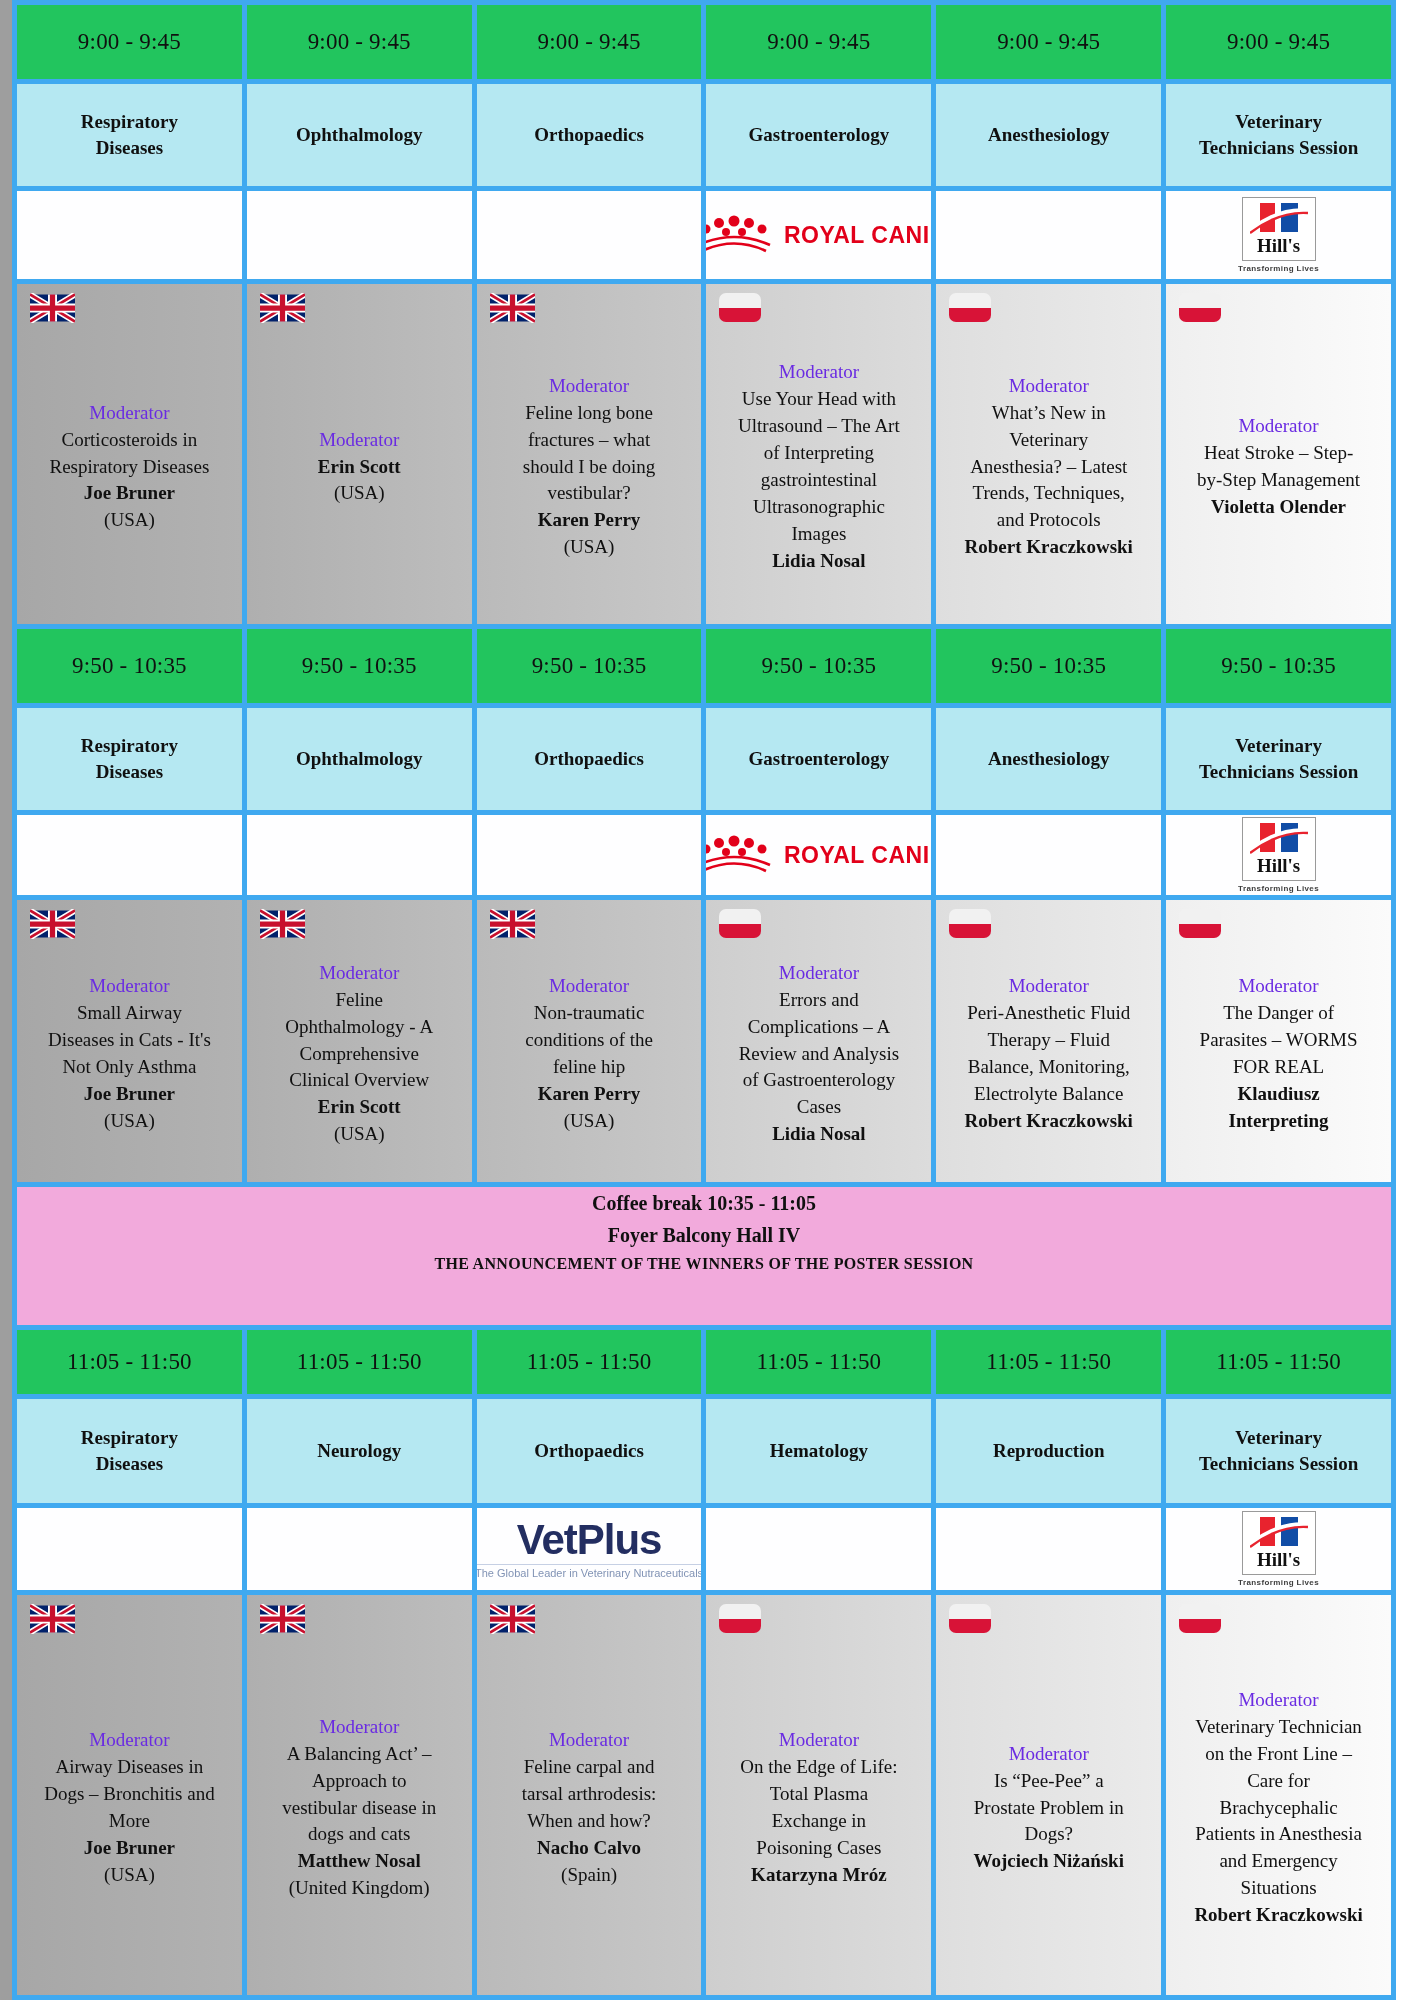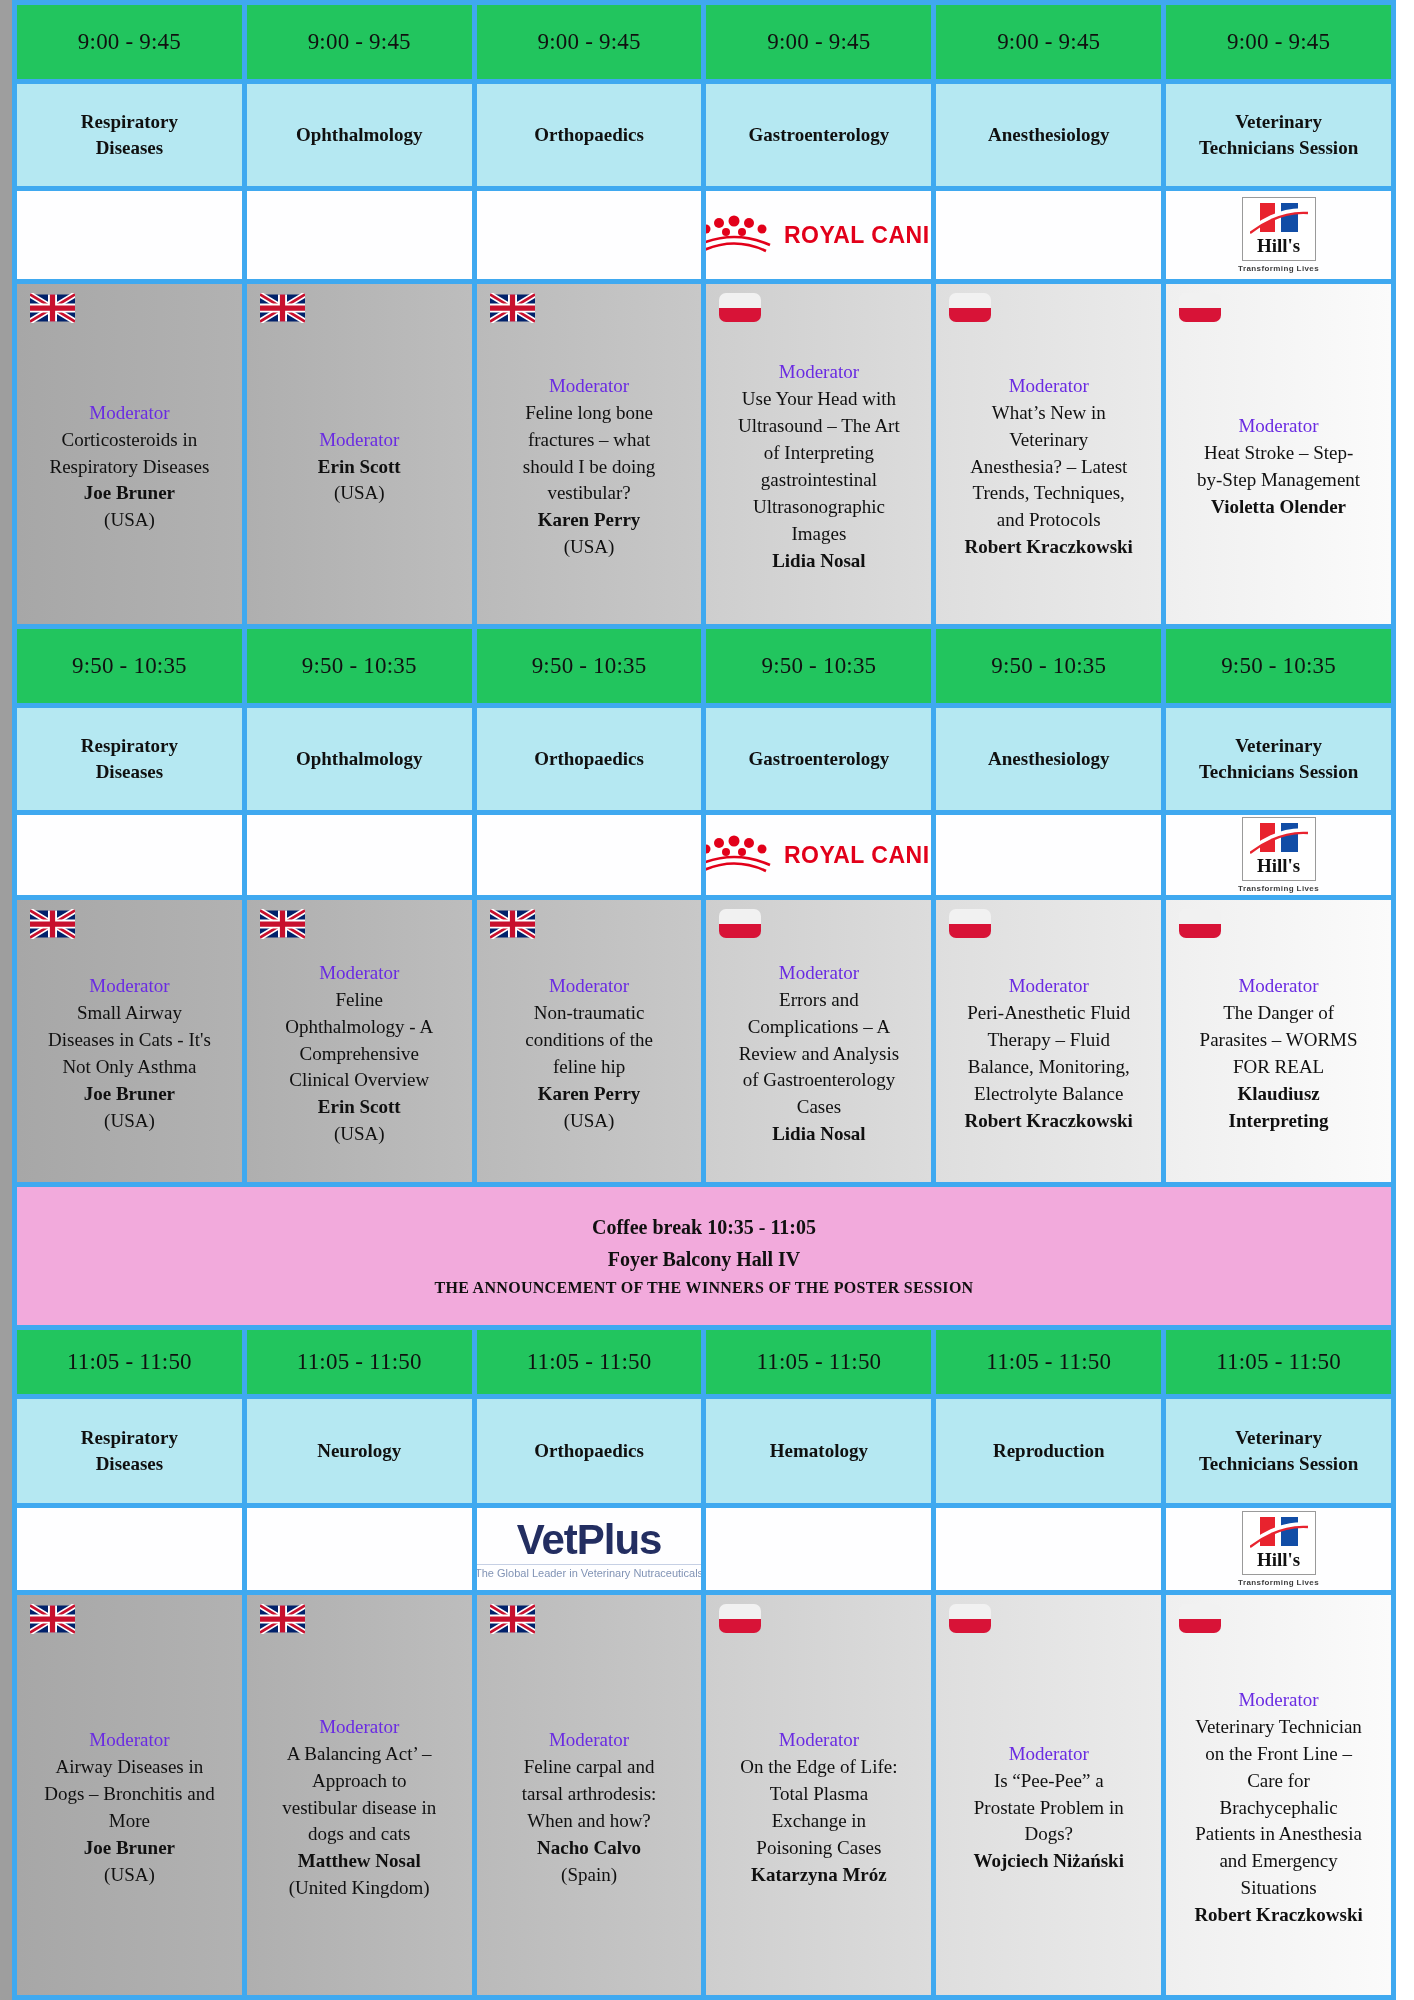--- a/index.html
+++ b/index.html
@@ -27,21 +27,21 @@
   .c6{background:linear-gradient(90deg,#EFEFEF,#FBFBFB)}
   .flag{position:absolute;top:9px;left:13px;display:block}
   .flag-uk{width:45px;height:30px}
   .flag-uk svg{width:45px;height:30px;display:block}
   .flag-pl{width:42px;height:29px;border-radius:7px;overflow:hidden}
   .flag-pl .pl-top{display:block;height:50%;background:#F1F1F1}
   .flag-pl .pl-bot{display:block;height:50%;background:#D81337}
   .moderator{color:#6A2BE2;cursor:pointer}
   .speaker{font-weight:bold}
   .coffee{grid-column:1 / -1;background:#F2AADC;display:flex;flex-direction:column;align-items:center;
-          justify-content:center;font-weight:bold;text-align:center}
+          font-weight:bold;text-align:center}
   .cb-l1,.cb-l2{font-size:20px;line-height:1.6}
   .cb-l3{font-size:16px;line-height:1.6;letter-spacing:.3px}
   
   .rc{display:flex;flex-direction:row;align-items:center}
   .rc svg{width:100px;height:42px;display:block}
   .rc-text{font-family:"Liberation Sans",sans-serif;font-weight:bold;font-size:23px;color:#E2001A;
            white-space:nowrap;letter-spacing:.5px}
   .rc-text sup{font-size:9px}
   
   .hills{display:flex;flex-direction:column;align-items:center}

